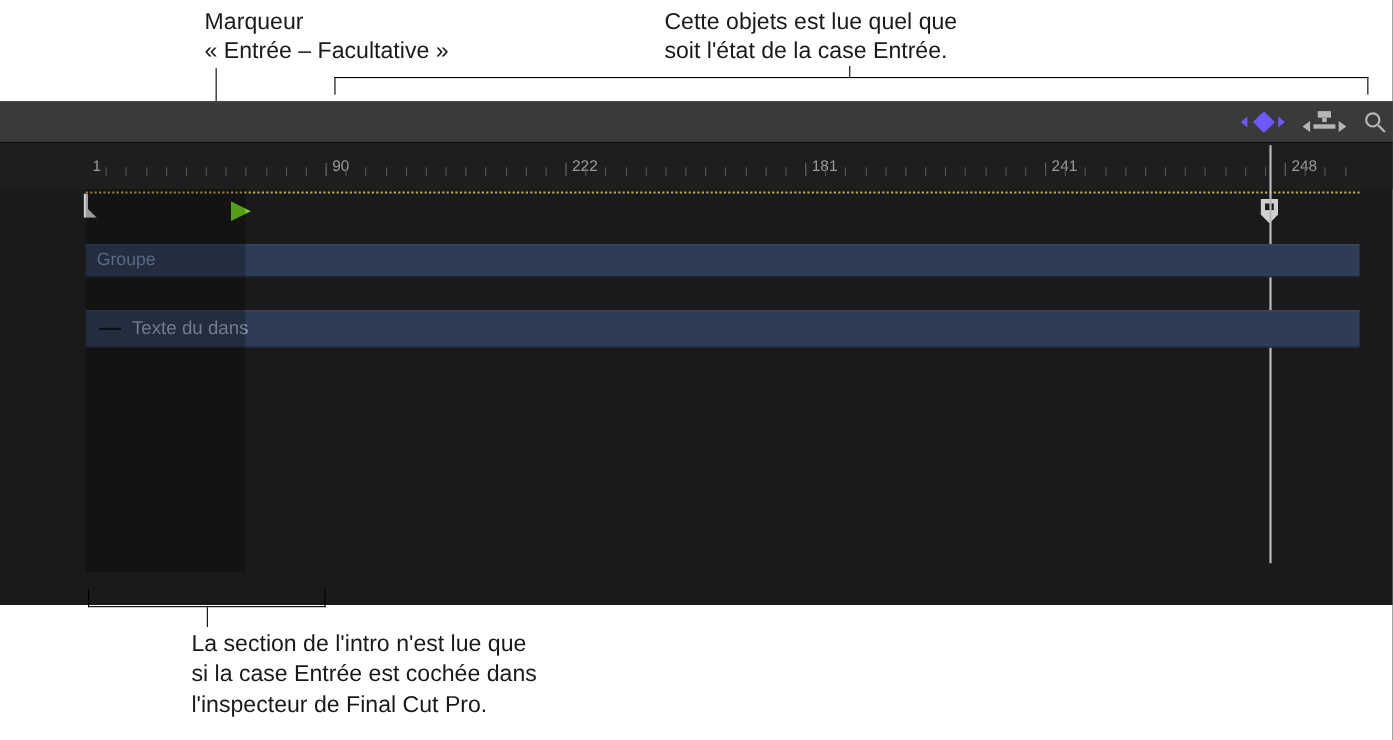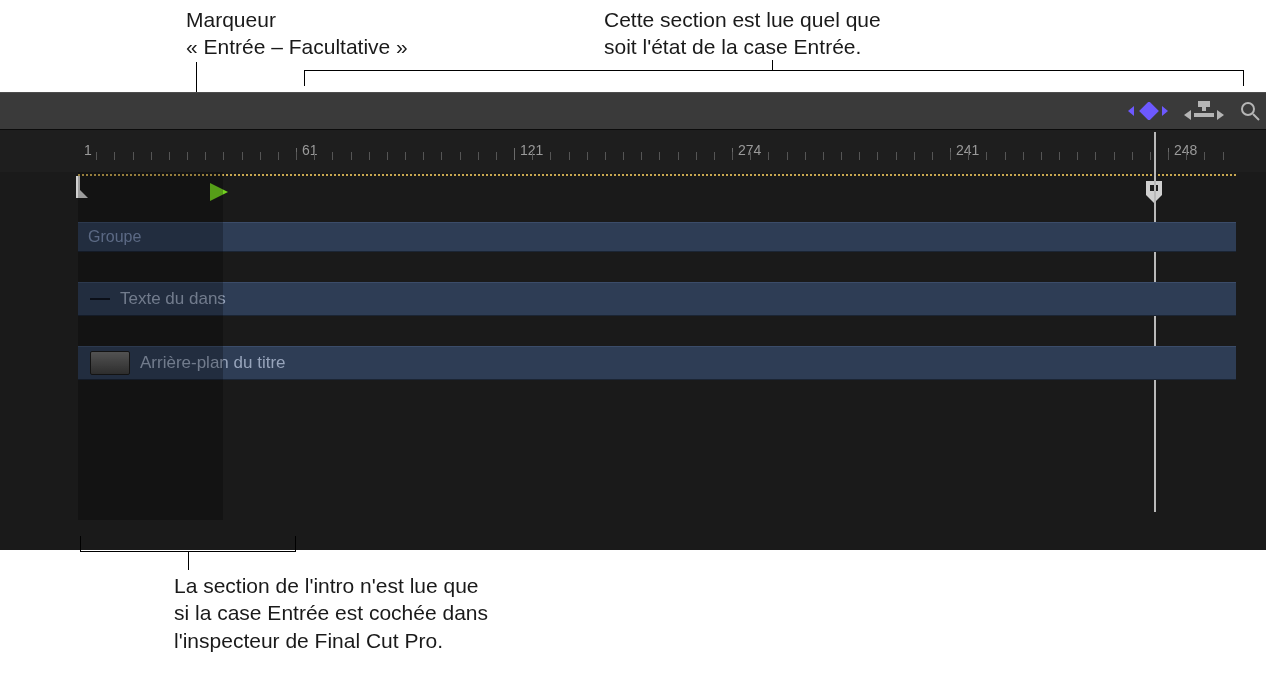--- a/index.html
+++ b/index.html
@@ -167,21 +167,21 @@
     }
     .tool-icon { display: flex; align-items: center; }
   </style>
 </head>
 <body>
 
 <div class="callout" style="top:6px; left:186px;">Marqueur
 « Entrée – Facultative »</div>
 <div class="callout-line" style="top:62px; left:196px; width:1px; height:76px;"></div>
 
-<div class="callout" style="top:6px; left:604px;">Cette section est lue quel que
+<div class="callout" style="top:6px; left:604px;">Cette objets est lue quel que
 soit l'état de la case Entrée.</div>
 <div class="bracket" style="top:70px; left:304px; width:940px; height:16px; border-top-width:1px; border-left-width:1px; border-right-width:1px;"></div>
 <div class="callout-line" style="top:60px; left:772px; width:1px; height:11px;"></div>
 
 <div class="timeline-app">
 
   <div class="toolbar">
     <span class="tool-icon">
       <svg width="40" height="18" viewBox="0 0 40 18">
         <polygon points="0,9 6,4 6,14" fill="#6d59ff"></polygon>
@@ -216,25 +216,25 @@
       </span>
       <span class="tick-label" style="left:0px;">1</span>
 
       <span class="marker-arrow" style="left:132px;">
         <svg width="18" height="18" viewBox="0 0 18 18">
           <polygon points="0,0 18,9 0,18" fill="#73d321"></polygon>
         </svg>
       </span>
 
       <span class="tick" style="left:218px;"></span>
-      <span class="tick-label" style="left:218px;">61</span>
+      <span class="tick-label" style="left:218px;">90</span>
       <span class="tick" style="left:436px;"></span>
-      <span class="tick-label" style="left:436px;">121</span>
+      <span class="tick-label" style="left:436px;">222</span>
       <span class="tick" style="left:654px;"></span>
-      <span class="tick-label" style="left:654px;">274</span>
+      <span class="tick-label" style="left:654px;">181</span>
       <span class="tick" style="left:872px;"></span>
       <span class="tick-label" style="left:872px;text-align:right;">241</span>
       <span class="tick" style="left:1090px;"></span>
       <span class="tick-label" style="left:1090px;">248</span>
 
       <span class="playhead-head" style="left:1068px;">
         <svg width="16" height="22" viewBox="0 0 16 22">
           <path d="M0 0 H16 V14 L8 22 L0 14 Z" fill="#d0d0d0"></path>
           <rect x="4" y="4" width="8" height="6" fill="#1e1e1e"></rect>
         </svg>
@@ -315,24 +315,20 @@
       <div class="track group-header">
         <span>Groupe</span>
       </div>
     </div>
 
     <div class="track" style="margin-bottom:30px; padding-left:42px;">
       <span class="inner-line"></span>
       <span>Texte du dans</span>
     </div>
 
-    <div class="track" style="padding-left:12px;">
-      <div class="clip-thumb"></div>
-      <span>Arrière-plan du titre</span>
-    </div>
   </div>
 </div>
 
 <div class="bracket" style="top:536px; left:80px; width:216px; height:16px; border-bottom-width:1px; border-left-width:1px; border-right-width:1px;"></div>
 <div class="callout-line" style="top:552px; left:188px; width:1px; height:18px;"></div>
 <div class="callout" style="top:572px; left:174px;">La section de l'intro n'est lue que
 si la case Entrée est cochée dans
 l'inspecteur de Final Cut Pro.</div>
 
 </body></html>

